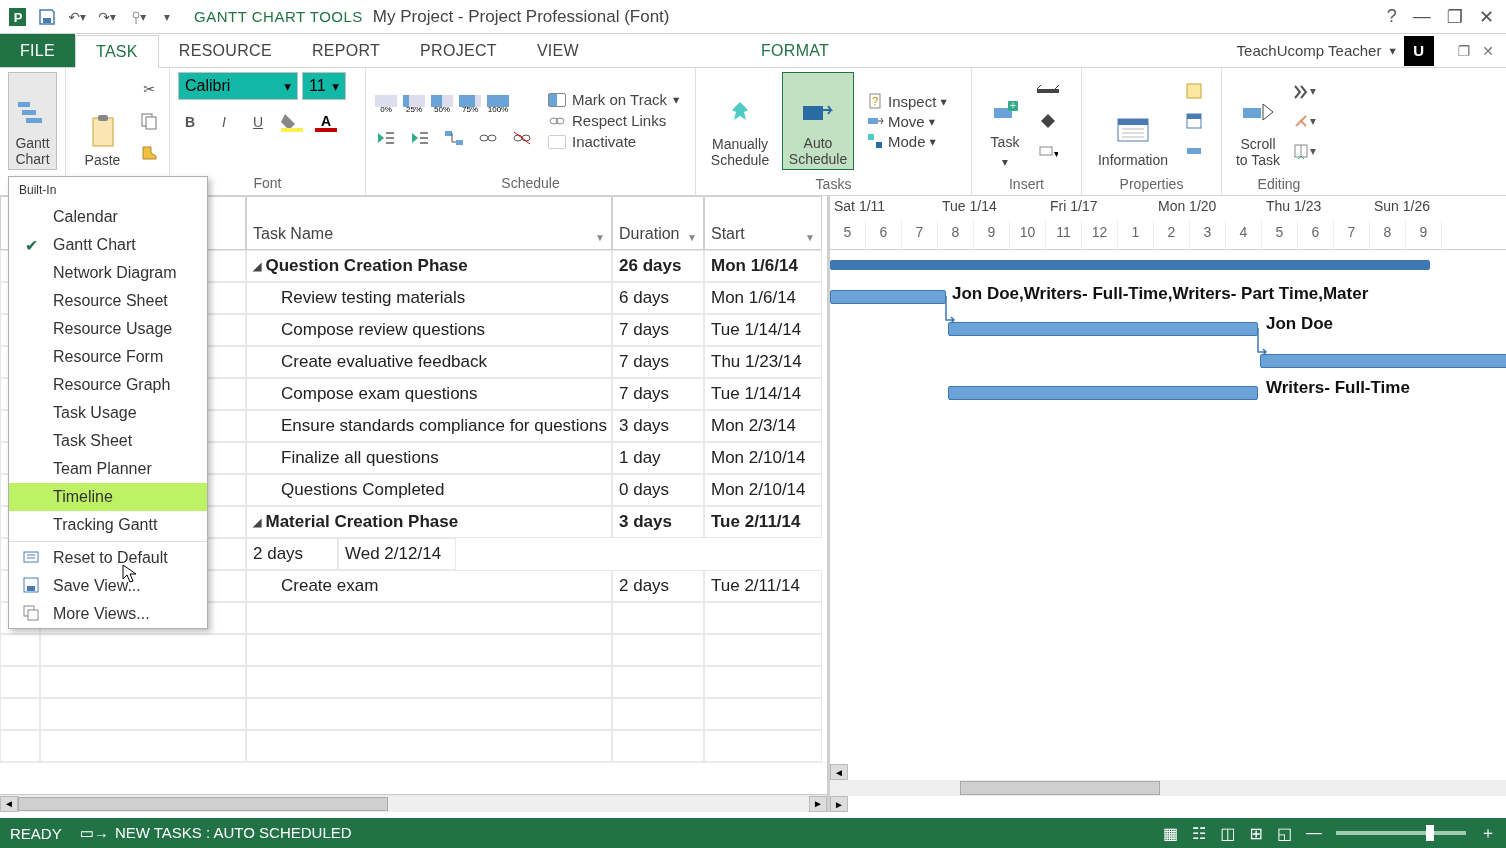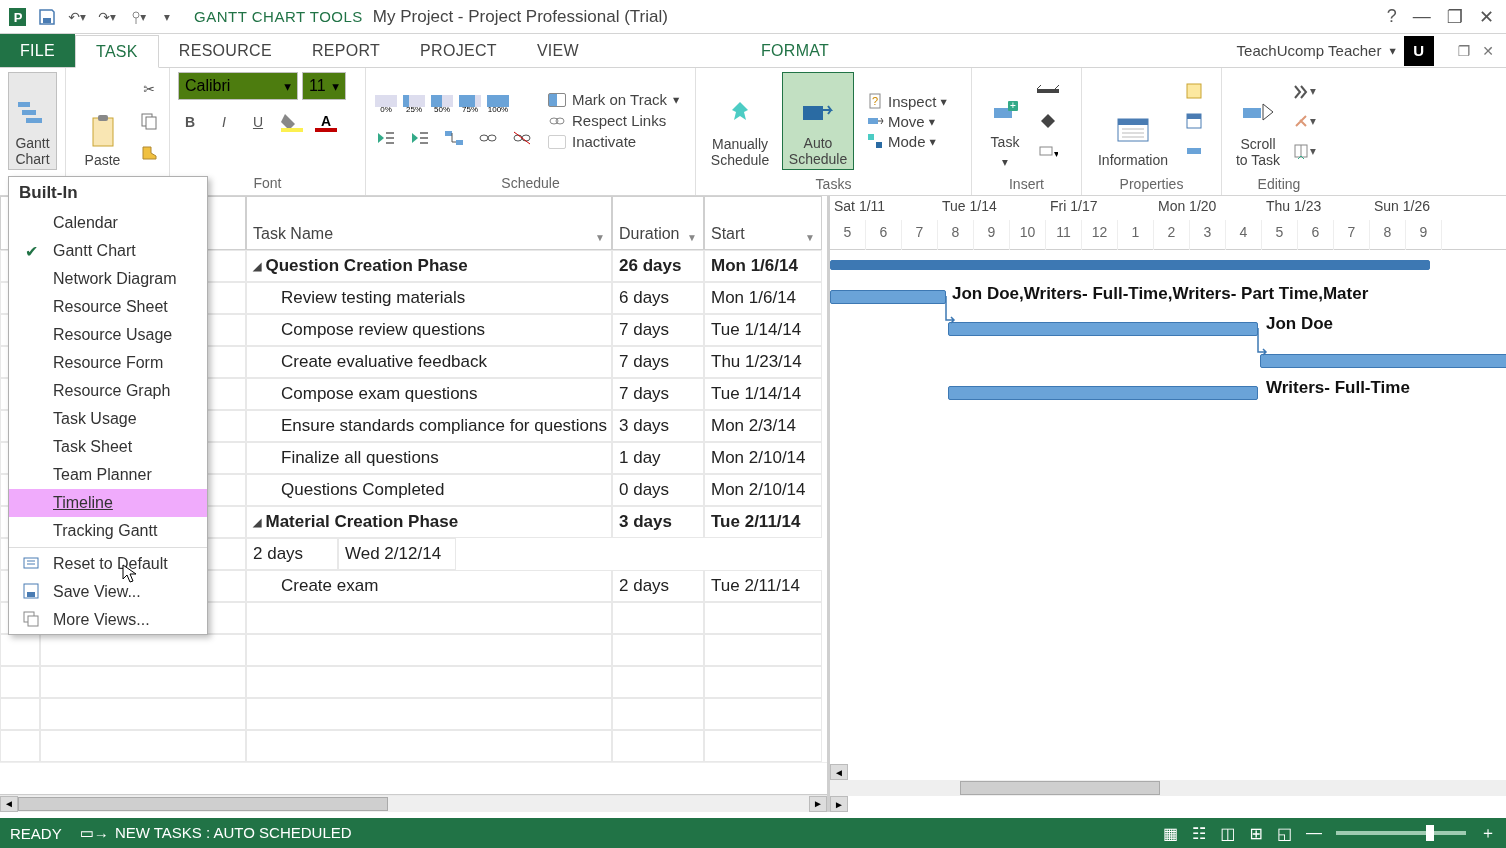--- a/index.html
+++ b/index.html
@@ -30,34 +30,34 @@
 .rgroup { border-right: 1px solid #e0e0e0; display: flex; flex-direction: column; }
 .rgroup .content { flex: 1; display: flex; align-items: center; padding: 4px 8px; gap: 6px; }
 .rgroup .label { text-align: center; font-size: 14px; color: #666; padding: 2px 0 4px; position: relative; }
 
 .big-btn { display: flex; flex-direction: column; align-items: center; justify-content: flex-end; width: 60px; height: 98px; cursor: pointer; font-size: 14px; color: #444; text-align: center; line-height: 1.15; gap: 4px; padding-bottom: 2px; }
 .big-btn.selected { background: #c2e0c2; border: 1px solid #217346; }
 .big-btn .bic { width: 34px; height: 34px; display: flex; align-items: center; justify-content: center; }
 .sm-ico { width: 24px; height: 24px; cursor: pointer; display: inline-flex; align-items: center; justify-content: center; color: #555; }
 
 .font-row { display: flex; gap: 4px; align-items: center; }
-.font-sel { border: 1px solid #c0c0c0; height: 28px; padding: 0 6px; display: flex; align-items: center; font-size: 16px; background: #4d7c0f; }
+.font-sel { border: 1px solid #c0c0c0; height: 28px; padding: 0 6px; display: flex; align-items: center; font-size: 16px; background: #14b8a6; }
 
 .sched-links { display: flex; flex-direction: column; gap: 4px; font-size: 15px; color: #444; }
 .sched-links .row { display: flex; align-items: center; gap: 6px; cursor: pointer; }
 .cb-ico { width: 18px; height: 14px; border: 1px solid #888; border-radius: 2px; display: inline-block; }
 
 .task-stack { display: flex; flex-direction: column; gap: 2px; font-size: 15px; color: #444; }
 .task-stack .row { display: flex; align-items: center; gap: 4px; cursor: pointer; }
 
 
 .view-dropdown { position: absolute; top: 176px; left: 8px; width: 200px; background: #fff; border: 1px solid #b0b0b0; box-shadow: 3px 3px 6px rgba(0,0,0,.25); z-index: 50; }
-.view-dropdown .header { font-size: 17px; font-weight: bold; color: #333; padding: 6px 10px; }
+.view-dropdown .header { font-size: 12px; font-weight: normal; color: #333; padding: 6px 10px; }
 .view-dropdown .item { display: flex; align-items: center; padding: 5px 10px 5px 44px; font-size: 16px; color: #333; cursor: pointer; position: relative; }
-.view-dropdown .item.hovered { background: #f0abfc; text-decoration: underline; }
+.view-dropdown .item.hovered { background: #bef264; }
 .view-dropdown .item .chk { position: absolute; left: 16px; color: #217346; }
 .view-dropdown .item .itm-ico { position: absolute; left: 14px; width: 18px; height: 18px; }
 
 
 .mainview { position: absolute; top: 196px; left: 0; right: 0; bottom: 36px; display: flex; }
 .left-panel { width: 830px; display: flex; flex-direction: column; border-right: 3px solid #cfcfcf; }
 .grid-head { height: 54px; display: flex; }
 .grid-head .cell { border: 1px solid #cfcfcf; display: flex; align-items: flex-end; padding: 0 6px 6px; font-size: 16px; color: #444; background: #fff; position: relative; }
 .grid-head .cell .dd { position: absolute; right: 6px; bottom: 6px; font-size: 10px; color: #888; }
 .grid-body .row { height: 32px; display: flex; }
@@ -125,21 +125,21 @@
           <path d="M8 9v6" stroke="#888"></path>
         </svg> 
         <small>▾</small>
       </span>
     <span class="ico">
         <small>▾</small>
       </span>
   </div>
   <div style="flex:1;display:flex;align-items:center;justify-content:center;">
     <span class="tool-tab">GANTT CHART TOOLS</span>
-    <span class="doc-title">My Project - Project Professional (Trial)</span>
+    <span class="doc-title">My Project - Project Professional (Font)</span>
   </div>
   <div class="win-controls">
     <span>?</span>
     <span>—</span>
     <span>❐</span>
     <span>✕</span>
   </div>
 </div>
 
 <div class="ribbon-tabs">

